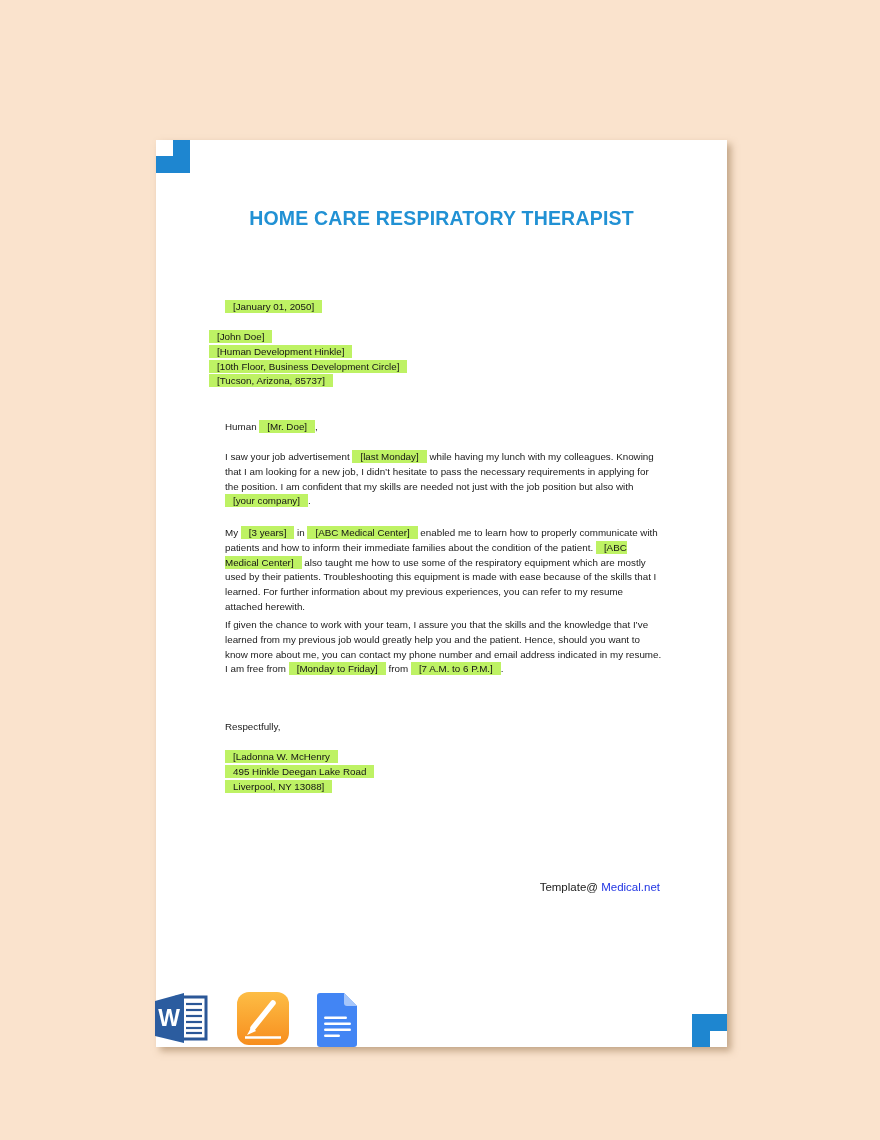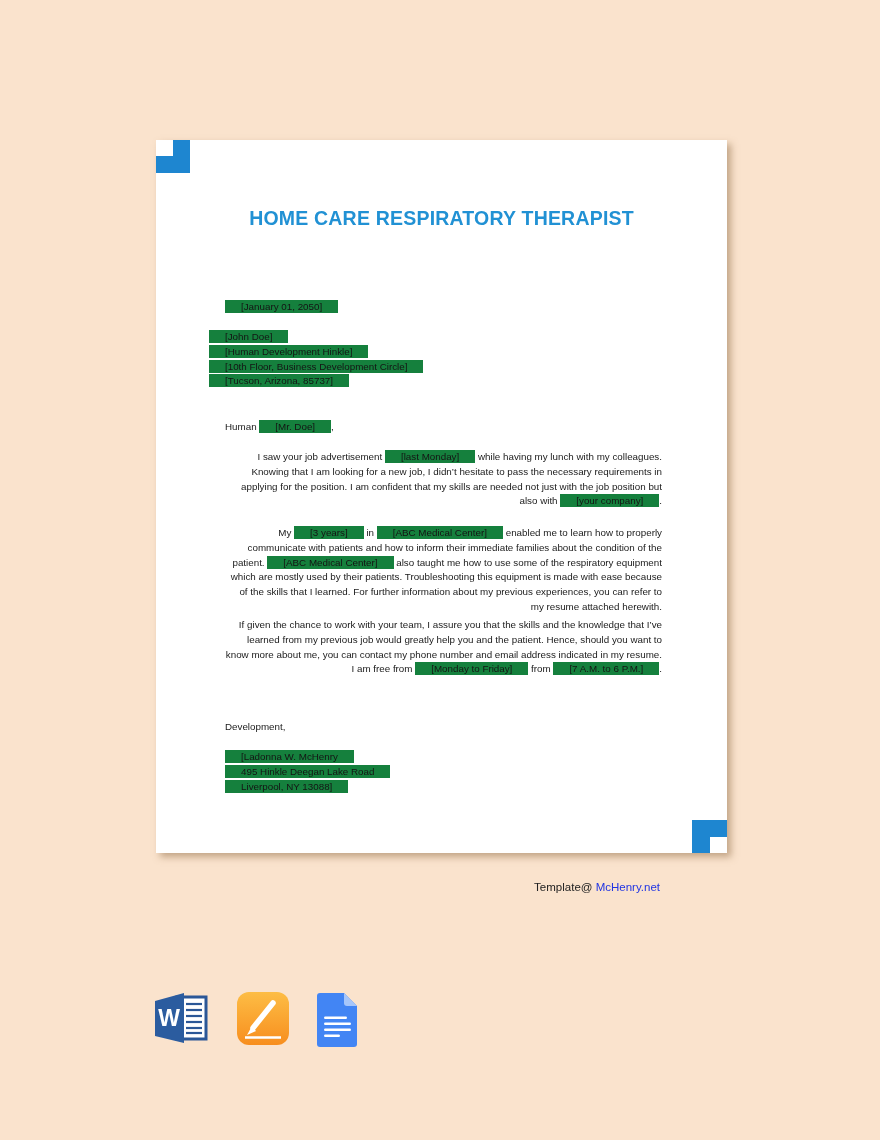--- a/index.html
+++ b/index.html
@@ -7,21 +7,21 @@
   body {
     background:#fae3cd;
     font-family:"Liberation Sans", sans-serif;
     position:relative;
     overflow:hidden;
   }
 
   
   .page {
     position:absolute; left:156px; top:140px;
-    width:571px; height:713px;
+    width:571px; height:907px;
     background:#ffffff;
     box-shadow:4px 4px 7px rgba(140,104,66,.5);
   }
 
   
   .corner { position:absolute; }
   .corner .bar { position:absolute; background:#1e86d0; }
   .corner-tl { left:0; top:0; width:34px; height:33px; }
   .corner-tl .bar-v { left:17px; top:0; width:17px; height:18px; }
   .corner-tl .bar-h { left:0; top:16px; width:34px; height:17px; }
@@ -31,26 +31,26 @@
 
   .title {
     position:absolute; top:64px; left:0; right:0;
     text-align:center;
     color:#2191d4;
     font-size:19.5px; font-weight:bold;
     line-height:29px; letter-spacing:.2px;
   }
 
   .body-text { font-size:9.8px; color:#1a1a1a; line-height:14.8px; }
-  .hl { background:#15803d; color:#141414; padding:1px 16px; }
+  .hl { background:#bef264; color:#141414; padding:1px 8px; }
 
   .date-line      { position:absolute; left:69px; top:160px; }
   .recipient      { position:absolute; left:53px; top:190px; }
   .salutation     { position:absolute; left:69px; top:280px; }
-  .para           { position:absolute; left:69px; width:437px; text-align:right; }
+  .para           { position:absolute; left:69px; width:437px; text-align:left; }
   .para-1 { top:310px; }
   .para-2 { top:386px; }
   .para-3 { top:478px; }
   .closing        { position:absolute; left:69px; top:580px; }
   .signature      { position:absolute; left:69px; top:610px; }
 
   .copyright {
     position:absolute; right:67px; top:740px;
     font-size:11.5px; color:#222; line-height:14px;
   }
@@ -91,30 +91,30 @@
     <div><span class="hl">[10th Floor, Business Development Circle]</span></div>
     <div><span class="hl">[Tucson, Arizona, 85737]</span></div>
   </div>
 
   <div class="salutation body-text"><span>Human </span><span class="hl">[Mr. Doe]</span><span>,</span></div>
 
   <div class="para para-1 body-text"><span>I saw your job advertisement </span><span class="hl">[last Monday]</span><span> while having my lunch with my colleagues. Knowing that I am looking for a new job, I didn’t hesitate to pass the necessary requirements in applying for the position. I am confident that my skills are needed not just with the job position but also with </span><span class="hl">[your company]</span><span>.</span></div>
   <div class="para para-2 body-text"><span>My </span><span class="hl">[3 years]</span><span> in </span><span class="hl">[ABC Medical Center]</span><span> enabled me to learn how to properly communicate with patients and how to inform their immediate families about the condition of the patient. </span><span class="hl">[ABC Medical Center]</span><span> also taught me how to use some of the respiratory equipment which are mostly used by their patients. Troubleshooting this equipment is made with ease because of the skills that I learned. For further information about my previous experiences, you can refer to my resume attached herewith.</span></div>
   <div class="para para-3 body-text"><span>If given the chance to work with your team, I assure you that the skills and the knowledge that I’ve learned from my previous job would greatly help you and the patient. Hence, should you want to know more about me, you can contact my phone number and email address indicated in my resume. I am free from </span><span class="hl">[Monday to Friday]</span><span> from </span><span class="hl">[7 A.M. to 6 P.M.]</span><span>.</span></div>
 
-  <div class="closing body-text">Development,</div>
+  <div class="closing body-text">Respectfully,</div>
 
   <div class="signature body-text">
     <div><span class="hl">[Ladonna W. McHenry</span></div>
     <div><span class="hl">495 Hinkle Deegan Lake Road</span></div>
     <div><span class="hl">Liverpool, NY 13088]</span></div>
   </div>
 
   <div class="copyright">
-    <span>Template@ </span><a>McHenry.net</a>
+    <span>Template@ </span><a>Medical.net</a>
   </div>
 
 </div>
 
 <div class="icons-row">
 
   <div class="app-icon icon-word">
     <svg width="56" height="54" viewBox="0 0 56 54">
       <rect x="24" y="6" width="29" height="42" fill="#ffffff" stroke="#2b5797" stroke-width="3"></rect>
       <g stroke="#2b5797" stroke-width="2.2">

